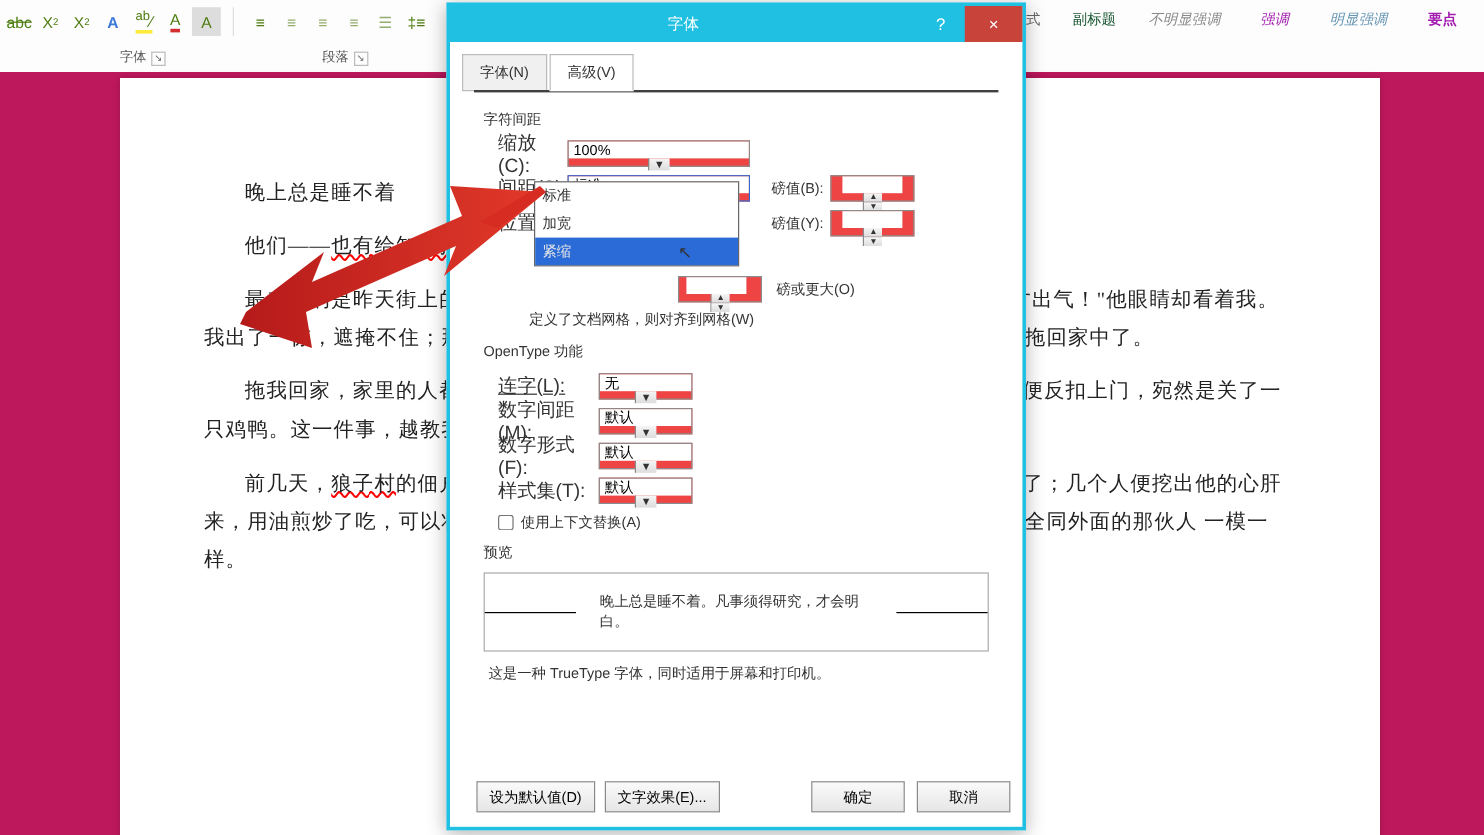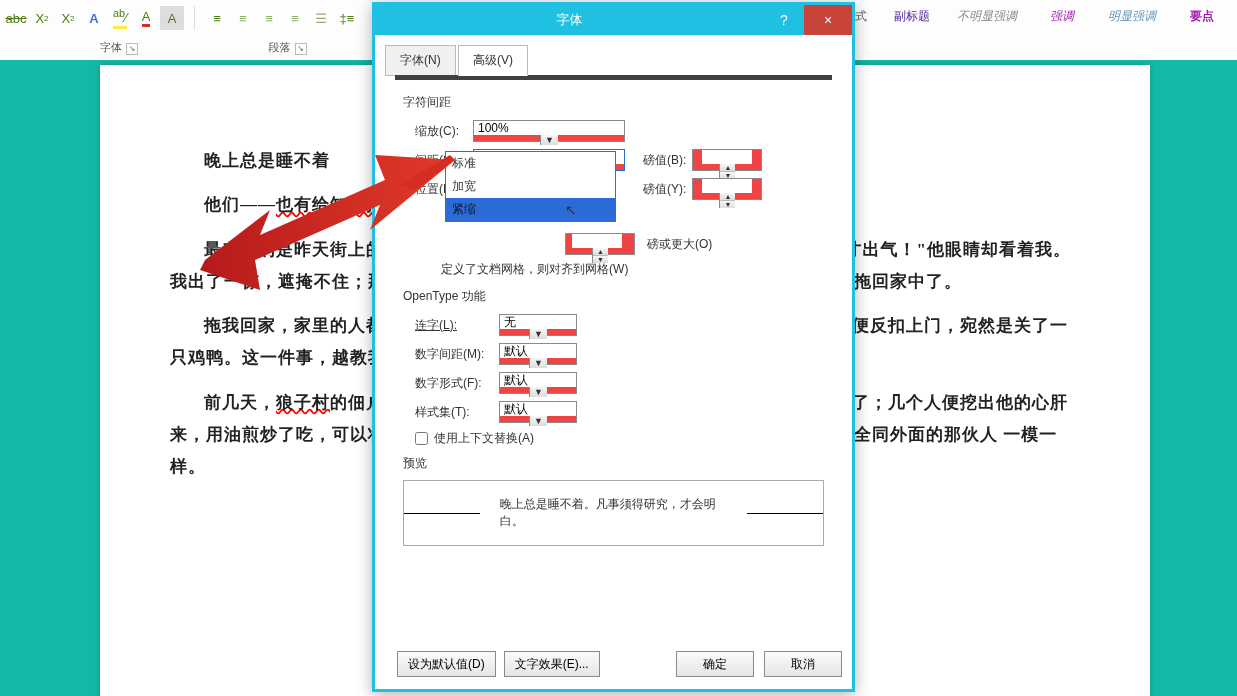--- a/index.html
+++ b/index.html
@@ -9,38 +9,38 @@
   .ribbon { position: absolute; left: 0; top: 0; right: 0; height: 60px; background: #fdfdfd; }
   .ribbon-row { display: flex; align-items: center; height: 36px; padding-left: 4px; gap: 2px; }
   .rbtn { width: 24px; height: 24px; display:flex; align-items:center; justify-content:center; color:#4d7c0f; font-size:13px; cursor:pointer; }
   .group-label-row { position:absolute; top:40px; left:0; right:0; display:flex; }
   .group-label { text-align:center; font-size:11px; color:#555; }
   .group-expand { width:12px; height:12px; border:1px solid #bbb; font-size:8px; display:inline-flex; align-items:center; justify-content:center; margin-left:4px; color:#666;}
   .styles-list { display:flex; gap:20px; padding-left:20px; align-items:center;}
   .style-item { font-size:12px; color:#a21caf; min-width:50px; text-align:center; }
 
   
-  .docarea { position:absolute; left:0; top:60px; right:0; bottom:0; background:#14b8a6;font-weight:bold; }
+  .docarea { position:absolute; left:0; top:60px; right:0; bottom:0; background:#be185d; }
   .page { position:absolute; left:100px; top:5px; width:1050px; min-height:1000px; background:#fff; box-shadow:0 0 6px rgba(0,0,0,.2); padding:80px 70px 60px 70px;}
   .para { font-family: "SimSun","宋体",serif; font-size:17px; line-height:1.9; color:#222; text-indent:2em; margin-bottom:12px; letter-spacing:1px;}
   .underline-wave { text-decoration: underline wavy red; }
 
   
   .dialog { position:absolute; left:372px; top:2px; width:483px; height:690px; background:#fff; border:3px solid #1fc0e2; box-shadow:0 3px 15px rgba(0,0,0,.3); font-size:12px;}
   .title-bar { height:30px; background:#1fc0e2; display:flex; align-items:center; color:#fff; }
   .title-text { flex:1; text-align:center; font-size:13px;}
   .title-btn { width:40px; height:30px; display:flex; align-items:center; justify-content:center; font-size:14px; }
   .title-close { background:#c8443b; width:48px; }
   .tabs { padding:10px 10px 0 10px; }
   .tab { display:inline-block; padding:6px 14px; border:1px solid #bbb; background:#f0f0f0; margin-right:-1px; font-size:12px;text-align:center;}
   .tab.active { background:#fff; border-bottom:1px solid #fff; position:relative; z-index:2;}
-  .tab-panel { border-top:5px solid #404040; margin:0 10px; padding:12px 8px 0 8px; position:relative; top:-1px;}
+  .tab-panel { border-top:2px solid #404040; margin:0 10px; padding:12px 8px 0 8px; position:relative; top:-1px;}
   .section-title { font-size:12px; margin:2px 0 8px 0; }
   .row { display:flex; align-items:center; margin:5px 0 5px 12px; height:24px; }
-  .lbl { width:58px; text-align:left; font-size:12px; }
+  .lbl { width:58px; text-align:left; font-size:16px; }
   .combo { display:flex; align-items:center; height:22px; border:1px solid #8a8a8a; background:#ef4444;flex-direction:column;}
   .combo-input { border:none; height:20px; padding:0 4px; font-size:12px; outline:none; width:150px;}
   .combo-arrow { width:18px; height:20px; border-left:1px solid #8a8a8a; background:linear-gradient(#f5f5f5,#ddd); display:flex; align-items:center; justify-content:center; font-size:9px;}
   .numbox { width:70px;}
   .spin { width:16px; height:20px; display:flex; flex-direction:column; border-left:1px solid #8a8a8a;}
   .spin div{ flex:1; display:flex; align-items:center; justify-content:center; font-size:7px; background:linear-gradient(#f5f5f5,#ddd); border-bottom:1px solid #bbb;}
   .spin div:last-child{border-bottom:none;}
   .lbl2 { margin-left:18px; margin-right:6px;}
   .chk { display:flex; align-items:center; margin:6px 0 6px 12px;}
   .chk input{margin-right:6px;}
@@ -48,21 +48,21 @@
   .preview-line { width:80px; border-bottom:1px solid #000; height:1px;}
   .preview-text { font-family:"SimSun",serif; font-size:12px;}
   .note { margin:10px 0 0 4px; font-size:12px;}
   .buttons-bottom { position:absolute; left:10px; right:10px; bottom:12px; display:flex; align-items:center;padding-left:12px;}
   .btn { height:26px; padding:0 10px; border:1px solid #8a8a8a; background:linear-gradient(#fafafa,#e6e6e6); font-size:12px; cursor:pointer; min-width:78px;}
   .spacer { flex:1;}
 
   
   .dropdown-list { position:absolute; left:70px; top:146px; width:171px; background:#fff; border:1px solid #666; z-index:50;}
   .dl-item { padding:3px 6px; font-size:12px;}
-  .dl-item.sel { background:#2a6bd8; color:#0f172a;}
+  .dl-item.sel { background:#2a6bd8; color:#e5e5e5;}
   .cursor-arrow { position:absolute; left:190px; top:197px; font-size:14px; z-index:60; pointer-events:none;}
 
   
   .big-arrow { position:absolute; left:200px; top:130px; z-index:100; pointer-events:none; }
 </style>
 </head>
 <body>
 
 <div class="ribbon">
   <div class="ribbon-row">
@@ -84,21 +84,21 @@
     <span class="rbtn" style="opacity:.6;">≡</span>
     <span class="rbtn" style="opacity:.6;">☰</span>
     <span class="rbtn">‡≡</span>
   </div>
   <div class="group-label-row">
     <div class="group-label" style="width:210px;padding-left:28px;"><span>字体</span><span class="group-expand">↘</span></div>
     <div class="group-label" style="width:155px;"><span>段落</span><span class="group-expand">↘</span></div>
   </div>
   <div style="position:absolute; right:10px; top:8px;" class="styles-list">
     <span style="color:#666;">式</span>
-    <span class="style-item" style="color:#4c1d95;">副标题</span>
+    <span class="style-item" style="color:#14532d;">副标题</span>
     <span class="style-item" style="font-style:italic;color:#888;">不明显强调</span>
     <span class="style-item" style="font-style:italic;">强调</span>
     <span class="style-item" style="font-style:italic;color:#6495b5;">明显强调</span>
     <span class="style-item" style="font-weight:bold;">要点</span>
   </div>
 </div>
 
 <div class="docarea">
   <div class="page">
     <p class="para"><span>晚上总是睡不着</span></p>
@@ -222,20 +222,21 @@
         <input type="checkbox" style="">
         <span>使用上下文替换(A)</span>
       </div>
 
       <div class="section-title" style="margin-top:8px;">预览</div>
       <div class="preview-box">
         <span class="preview-line"></span>
         <span class="preview-text">晚上总是睡不着。凡事须得研究，才会明白。</span>
         <span class="preview-line"></span>
       </div>
+      <div class="note">这是一种 TrueType 字体，同时适用于屏幕和打印机。</div>
     </div>
   </div>
 
   <div class="dropdown-list">
     <div class="dl-item">标准</div>
     <div class="dl-item">加宽</div>
     <div class="dl-item sel">紧缩</div>
   </div>
   <div class="cursor-arrow">↖</div>
 

